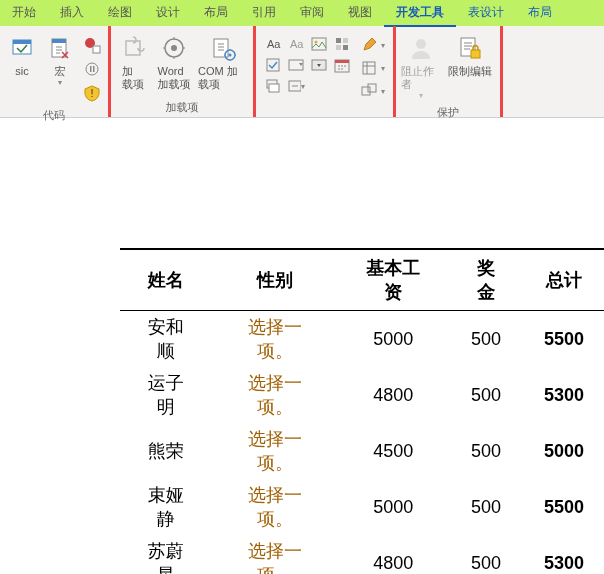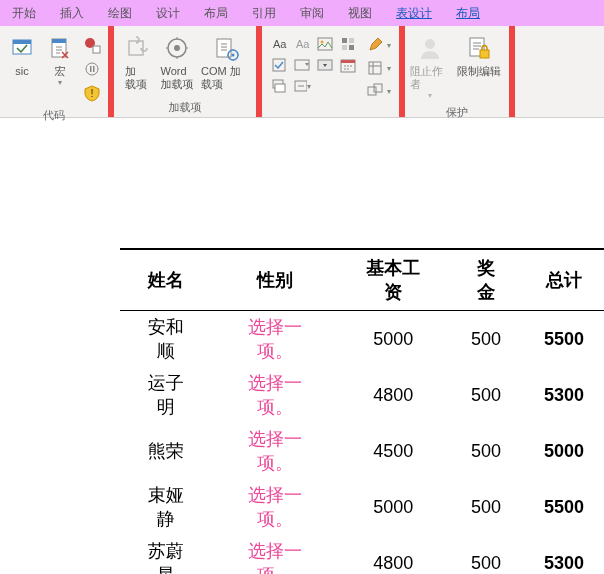--- a/index.html
+++ b/index.html
@@ -1,24 +1,24 @@
 <!DOCTYPE html>
 <html><head>
 <meta charset="utf-8">
 <style>
   * { margin: 0; padding: 0; box-sizing: border-box; }
   body { font-family: "Microsoft YaHei", "Segoe UI", sans-serif; background: #fff; width: 604px; height: 574px; overflow: hidden; }
   
-  .ribbon-tabs { display: flex; align-items: center; height: 26px; background: #f0abfc; font-size: 12px; color: #555; }
+  .ribbon-tabs { display: flex; align-items: flex-start; height: 26px; background: #bef264; font-size: 12px; color: #555; }
   .ribbon-tab { padding: 4px 12px; cursor: pointer; }
   .ribbon-tab.active { color: #185abd; border-bottom: 2px solid #185abd; font-weight: 600; }
-  .ribbon-tab.context { color: #185abd; text-decoration: underline; }
+  .ribbon-tab.context { color: #185abd; }
   
   .ribbon-body { display: flex; height: 92px; background: #f3f2f1; border-bottom: 1px solid #d0d0d0; }
-  .ribbon-group { display: flex; flex-direction: column; border-right: 6px solid #ef4444; padding: 2px 4px 0; }
+  .ribbon-group { display: flex; flex-direction: column; border-right: 3px solid #ef4444; padding: 2px 4px 0; }
   .group-content { display: flex; flex: 1; align-items: flex-start; padding-top: 4px; gap: 2px; }
   .group-label { text-align: center; font-size: 11px; color: #666; padding: 2px 0; }
   
   .big-btn { display: flex; flex-direction: column; align-items: center; justify-content: flex-start; width: 42px; padding: 2px 1px; cursor: pointer; font-size: 11px; color: #555; text-align: left; line-height: 1.2; }
   .big-btn .ico { width: 28px; height: 28px; display: flex; align-items: center; justify-content: center; margin-bottom: 3px; }
   .big-btn.wide { width: 52px; }
   .big-btn.narrow { width: 36px; }
   
   .small-col { display: flex; flex-direction: column; gap: 2px; padding: 2px 1px; }
   .small-btn { width: 22px; height: 22px; display: flex; align-items: center; justify-content: center; cursor: pointer; }
@@ -30,36 +30,37 @@
   .ctl-item { display: flex; align-items: center; gap: 4px; font-size: 11px; color: #555; cursor: pointer; height: 20px; }
   .dd { font-size: 8px; color: #888; }
   
   svg { display: block; }
   
   .document-area { background: #fff; padding: 130px 0 0 0; }
   .doc-table { margin: 0 auto 0 120px; border-collapse: collapse; font-size: 18px; }
   .doc-table th { border-top: 2px solid #000; border-bottom: 1.5px solid #000; padding: 6px 20px; font-weight: bold; text-align: center; }
   .doc-table td { padding: 4px 20px; text-align: center; }
   .doc-table tbody tr:last-child td { border-bottom: 2px solid #000; }
-  .placeholder { color: #ec4899; text-align: left; }
+  .placeholder { color: #a16207; text-align: left; }
   .num { text-align: right; }
   .total { font-weight: bold; text-align: right; }
 </style>
 </head>
 <body>
 
 <div class="ribbon-tabs">
   <div class="ribbon-tab">开始</div>
   <div class="ribbon-tab">插入</div>
   <div class="ribbon-tab">绘图</div>
   <div class="ribbon-tab">设计</div>
   <div class="ribbon-tab">布局</div>
   <div class="ribbon-tab">引用</div>
   <div class="ribbon-tab">审阅</div>
   <div class="ribbon-tab">视图</div>
+  <div class="ribbon-tab active">开发工具</div>
   <div class="ribbon-tab context">表设计</div>
   <div class="ribbon-tab context">布局</div>
 </div>
 
 <div class="ribbon-body">
 
   <div class="ribbon-group">
     <div class="group-content">
       <div class="big-btn narrow">
         <span class="ico">

